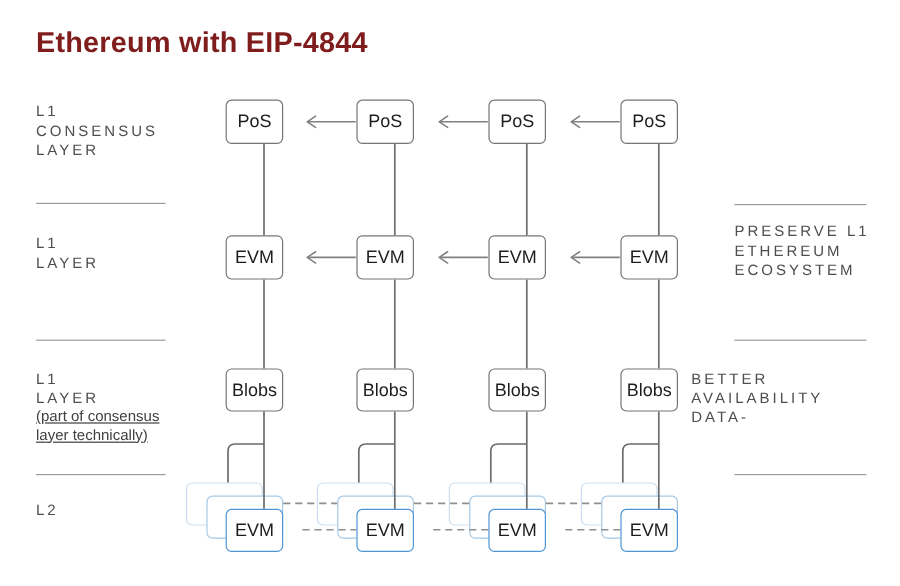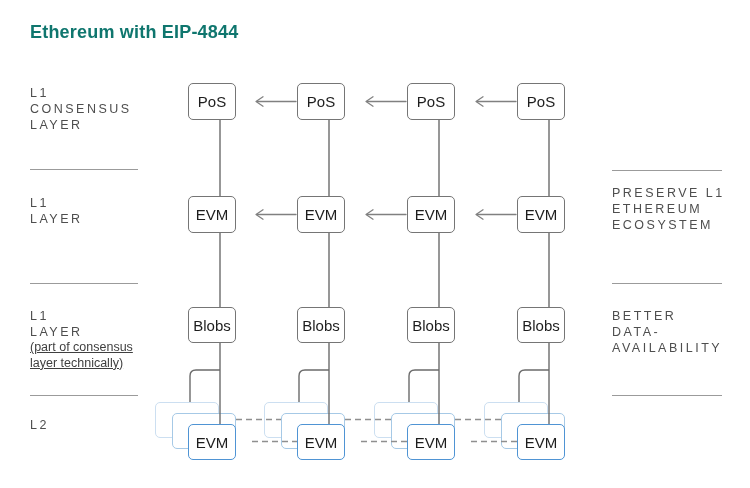--- a/index.html
+++ b/index.html
@@ -1,22 +1,22 @@
 <!DOCTYPE html>
 <html><head>
 <meta charset="utf-8">
 <style>
   html,body{margin:0;padding:0;background:#ffffff;}
   .stage{
     position:relative;width:750px;height:488px;background:#ffffff;overflow:hidden;
     font-family:"Liberation Sans",sans-serif;
   }
   .title{
-    position:absolute;left:30px;top:22px;font-size:18px;font-weight:700;
-    color:#0f766e;letter-spacing:.2px;
+    position:absolute;left:30px;top:22px;font-size:24px;font-weight:700;
+    color:#7f1d1d;letter-spacing:.2px;
   }
   .side-label{
     position:absolute;font-size:12.5px;letter-spacing:2.5px;color:#4e4e4e;
     line-height:16px;white-space:nowrap;
   }
   .side-label .ln{display:block;}
   .side-label .note{
     display:block;font-size:12.5px;letter-spacing:0;color:#3f3f3f;line-height:15.5px;text-decoration:underline;
   }
   .note-wrap{margin-top:3px;}
@@ -68,24 +68,24 @@
   </div>
   <div class="side-label" style="left:30px;top:417px;">
     <span class="ln">L2</span>
   </div>
 
   <div class="side-label" style="left:612px;top:185px;">
     <span class="ln">PRESERVE L1</span>
     <span class="ln">ETHEREUM</span>
     <span class="ln">ECOSYSTEM</span>
   </div>
-  <div class="side-label" style="left:612px;top:308px;">
+  <div class="side-label" style="left:576px;top:308px;">
     <span class="ln">BETTER</span>
+    <span class="ln">AVAILABILITY</span>
     <span class="ln">DATA-</span>
-    <span class="ln">AVAILABILITY</span>
   </div>
 
   <div class="hr" style="left:30px;top:169px;width:108px;"></div>
   <div class="hr" style="left:30px;top:283px;width:108px;"></div>
   <div class="hr" style="left:30px;top:395px;width:108px;"></div>
   <div class="hr" style="left:612px;top:170px;width:110px;"></div>
   <div class="hr" style="left:612px;top:283px;width:110px;"></div>
   <div class="hr" style="left:612px;top:395px;width:110px;"></div>
 
   <div class="stack back" style="left:155px;top:402px;"></div>

